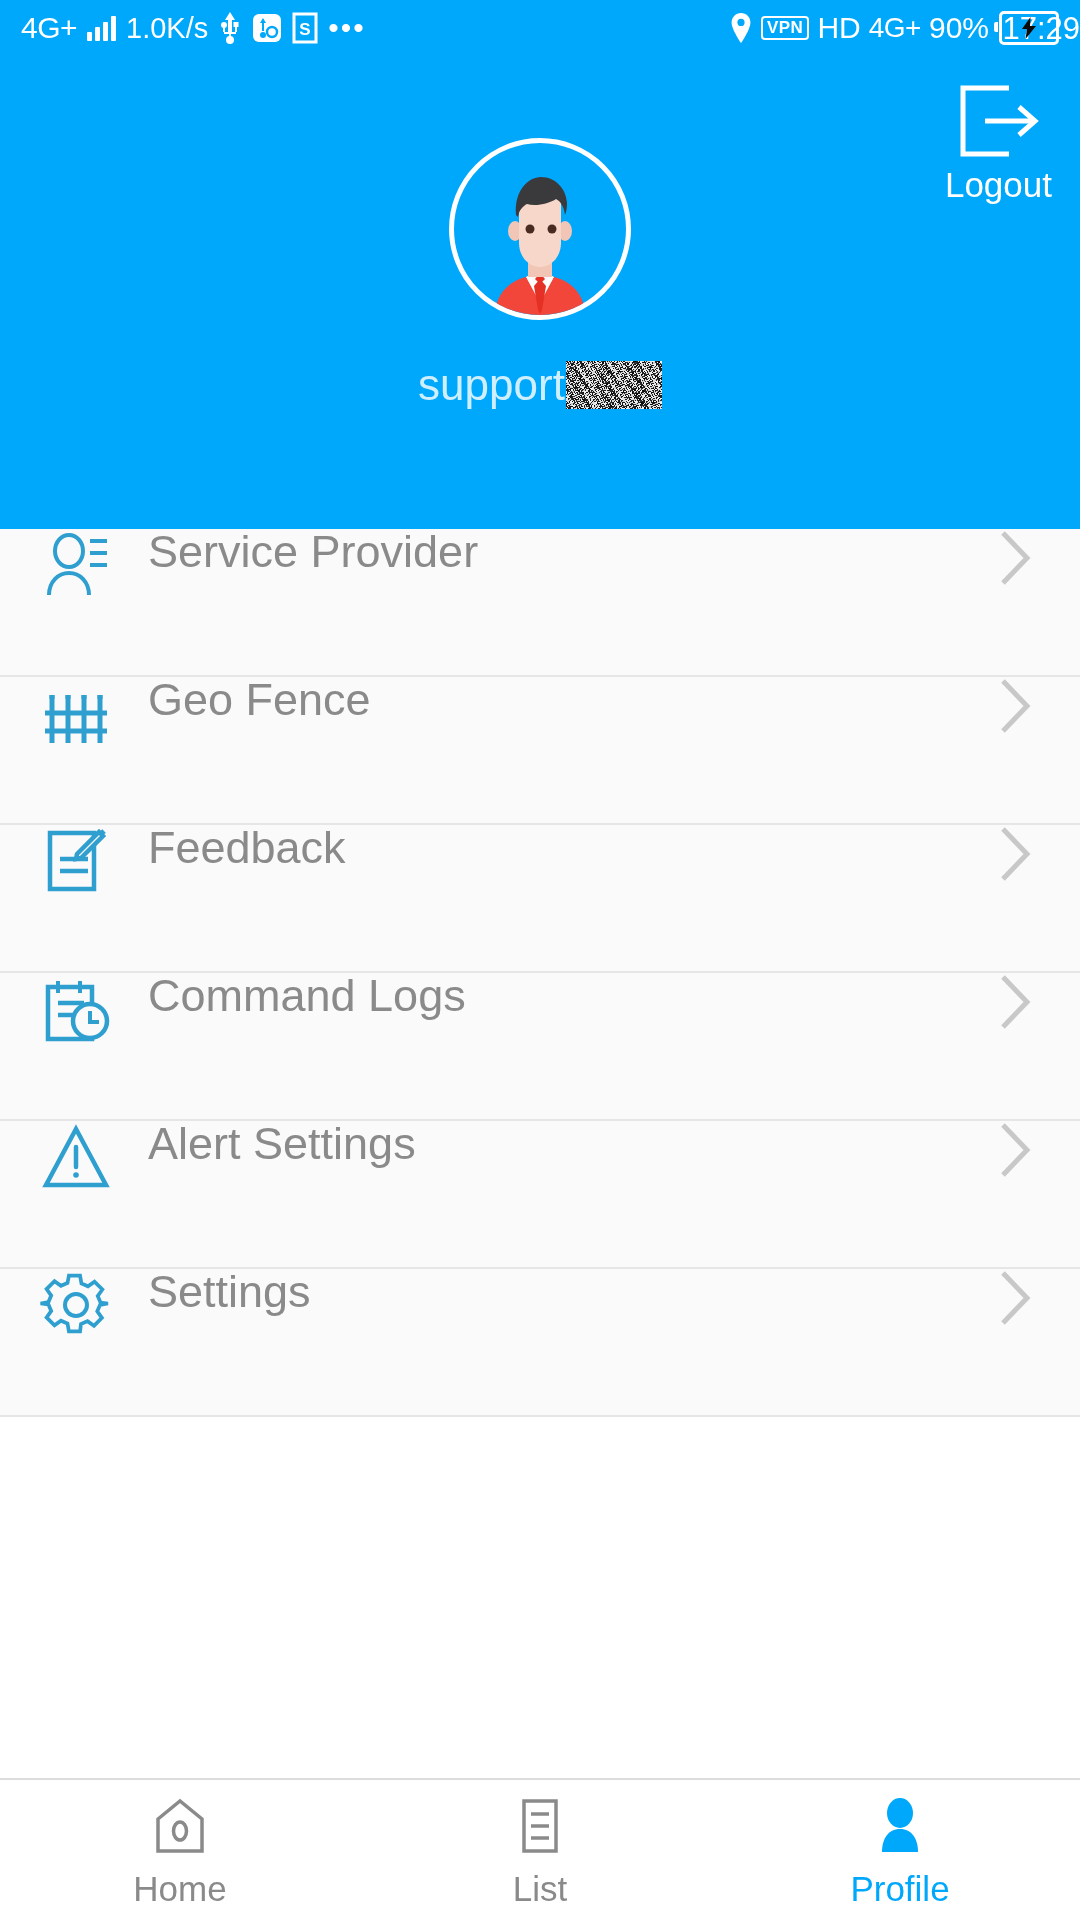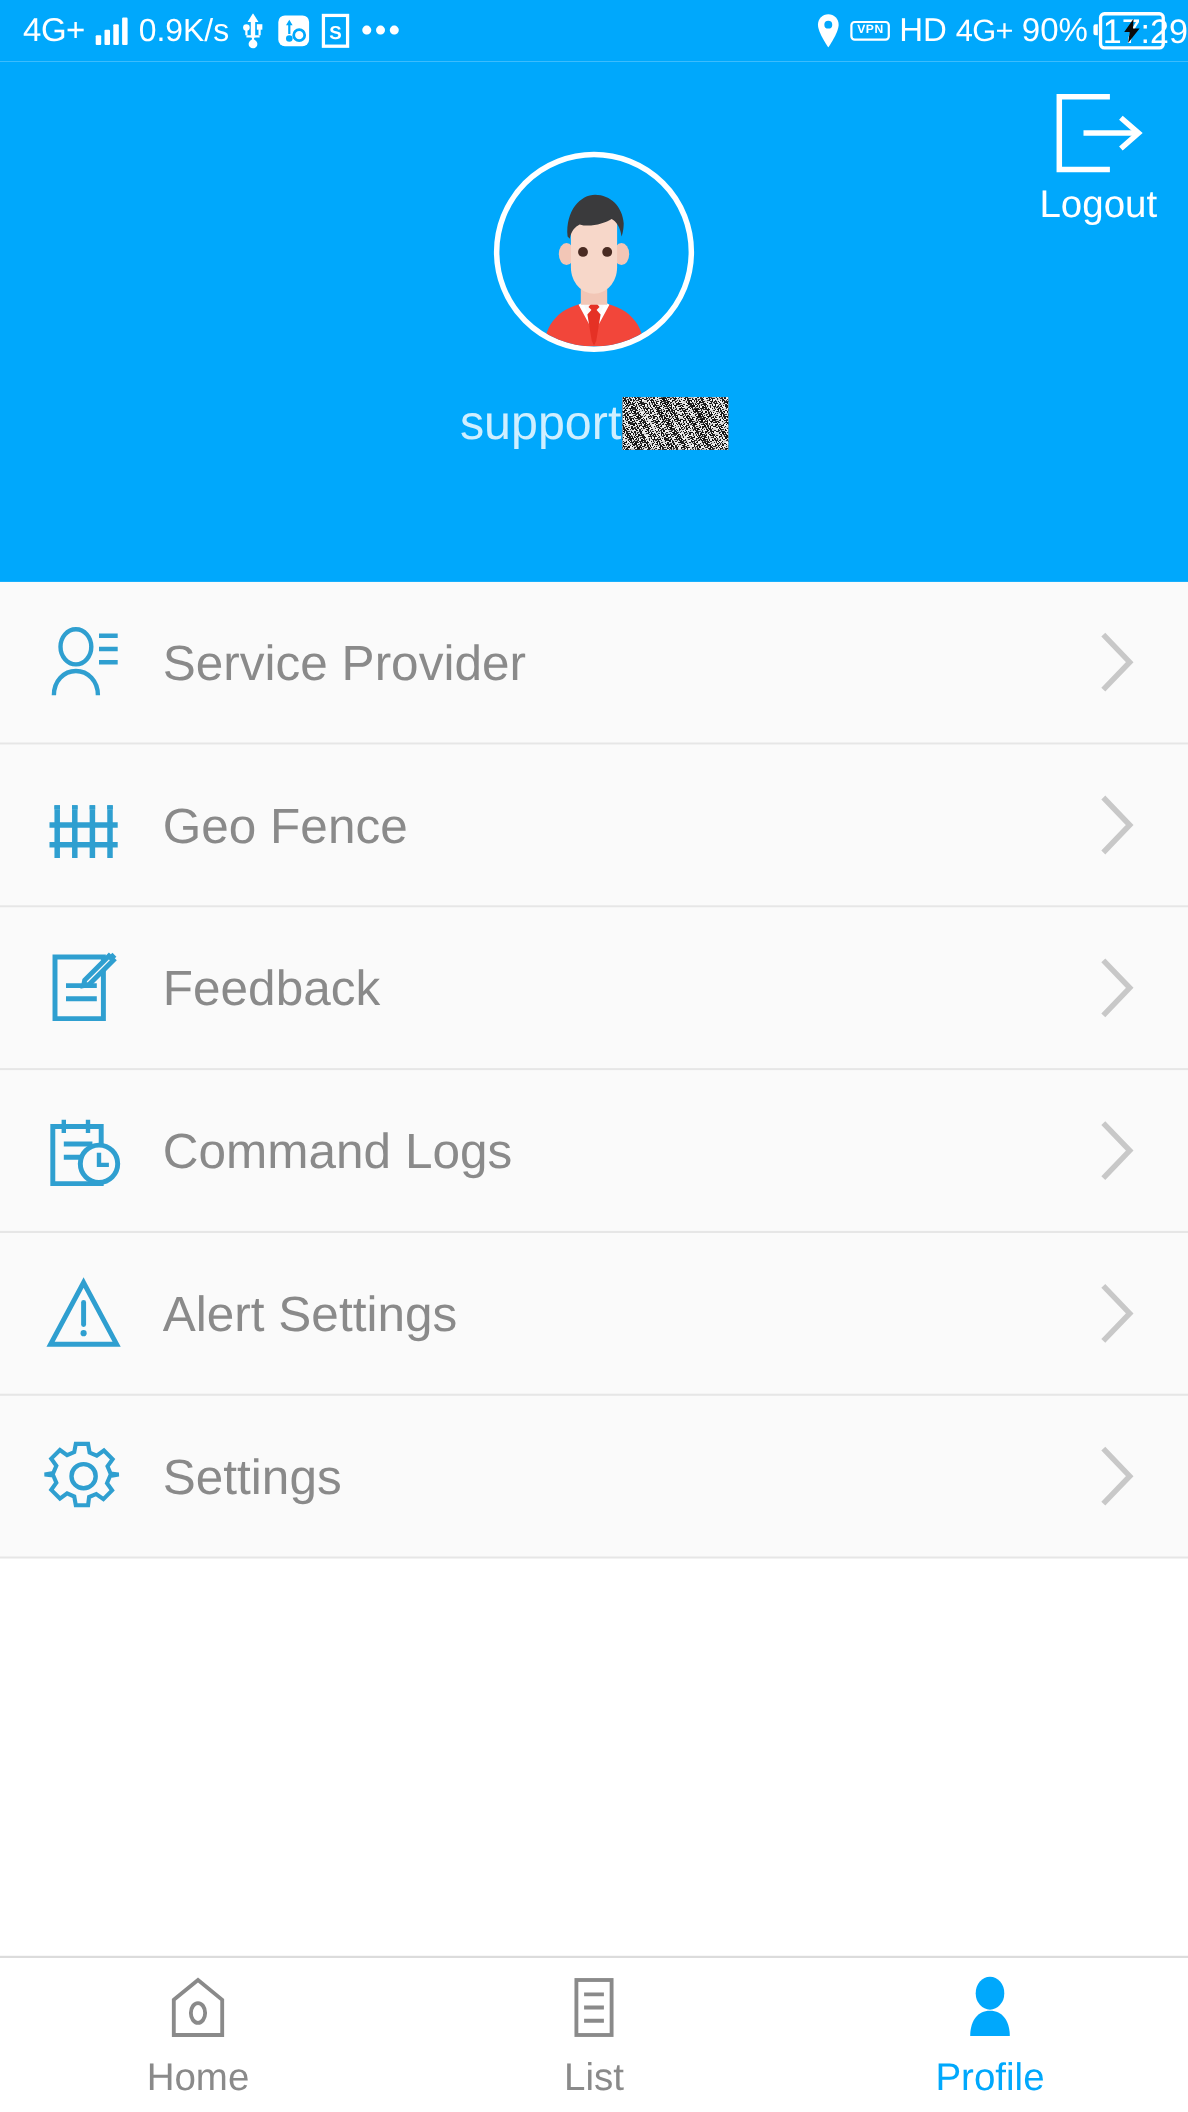--- a/index.html
+++ b/index.html
@@ -76,21 +76,21 @@
     margin-left: auto;
     display: flex;
     align-items: center;
     gap: 8px;
     position: relative;
     z-index: 2;
   }
   .sb-vpn {
     border: 2px solid #ffffff;
     border-radius: 4px;
-    font-size: 11px;
+    font-size: 17px;
     font-weight: bold;
     padding: 1px 4px 2px;
     line-height: 1;
     letter-spacing: 0.5px;
   }
   .sb-hd { font-size: 30px; line-height: 1; }
   .sb-net2 { font-size: 28px; line-height: 1; letter-spacing: -0.5px; }
   .sb-batt-pct { font-size: 30px; line-height: 1; }
   .sb-batt {
     width: 54px; height: 28px;
@@ -172,21 +172,21 @@
     background-blend-mode: difference, difference, normal;
   }
 
   
   .menu {
     background: #FAFAFA;
   }
   .menu-row {
     height: 148px;
     display: flex;
-    align-items: center;
+    align-items: flex-start;
     padding: 0 42px 0 40px;
     box-sizing: border-box;
     border-bottom: 2px solid #E6E6E6;
     background: #FAFAFA;
     cursor: pointer;
   }
   .menu-icon {
     width: 78px;
     flex: 0 0 78px;
     display: flex;
@@ -244,21 +244,21 @@
 
 <div class="statusbar">
   <div class="sb-left">
     <span class="sb-net">4G+</span>
     <span class="sb-bars">
         <i></i>
         <i></i>
         <i></i>
         <i></i>
       </span>
-    <span class="sb-speed">0.9K/s</span>
+    <span class="sb-speed">1.0K/s</span>
     <span class="sb-icon">
       <svg width="24" height="32" viewBox="0 0 24 32">
           <g fill="#fff">
         <path d="M12 0l5 8h-3v14h-4V8H7z"></path>
         <circle cx="12" cy="28" r="4"></circle>
         <path d="M11 18h2v10h-2z"></path>
         <path d="M5 14h2v6H5z"></path>
             <circle cx="6" cy="13" r="3"></circle>
         <path d="M17 14h2v6h-2z"></path>
             <rect x="15.5" y="10" width="5" height="5"></rect>

